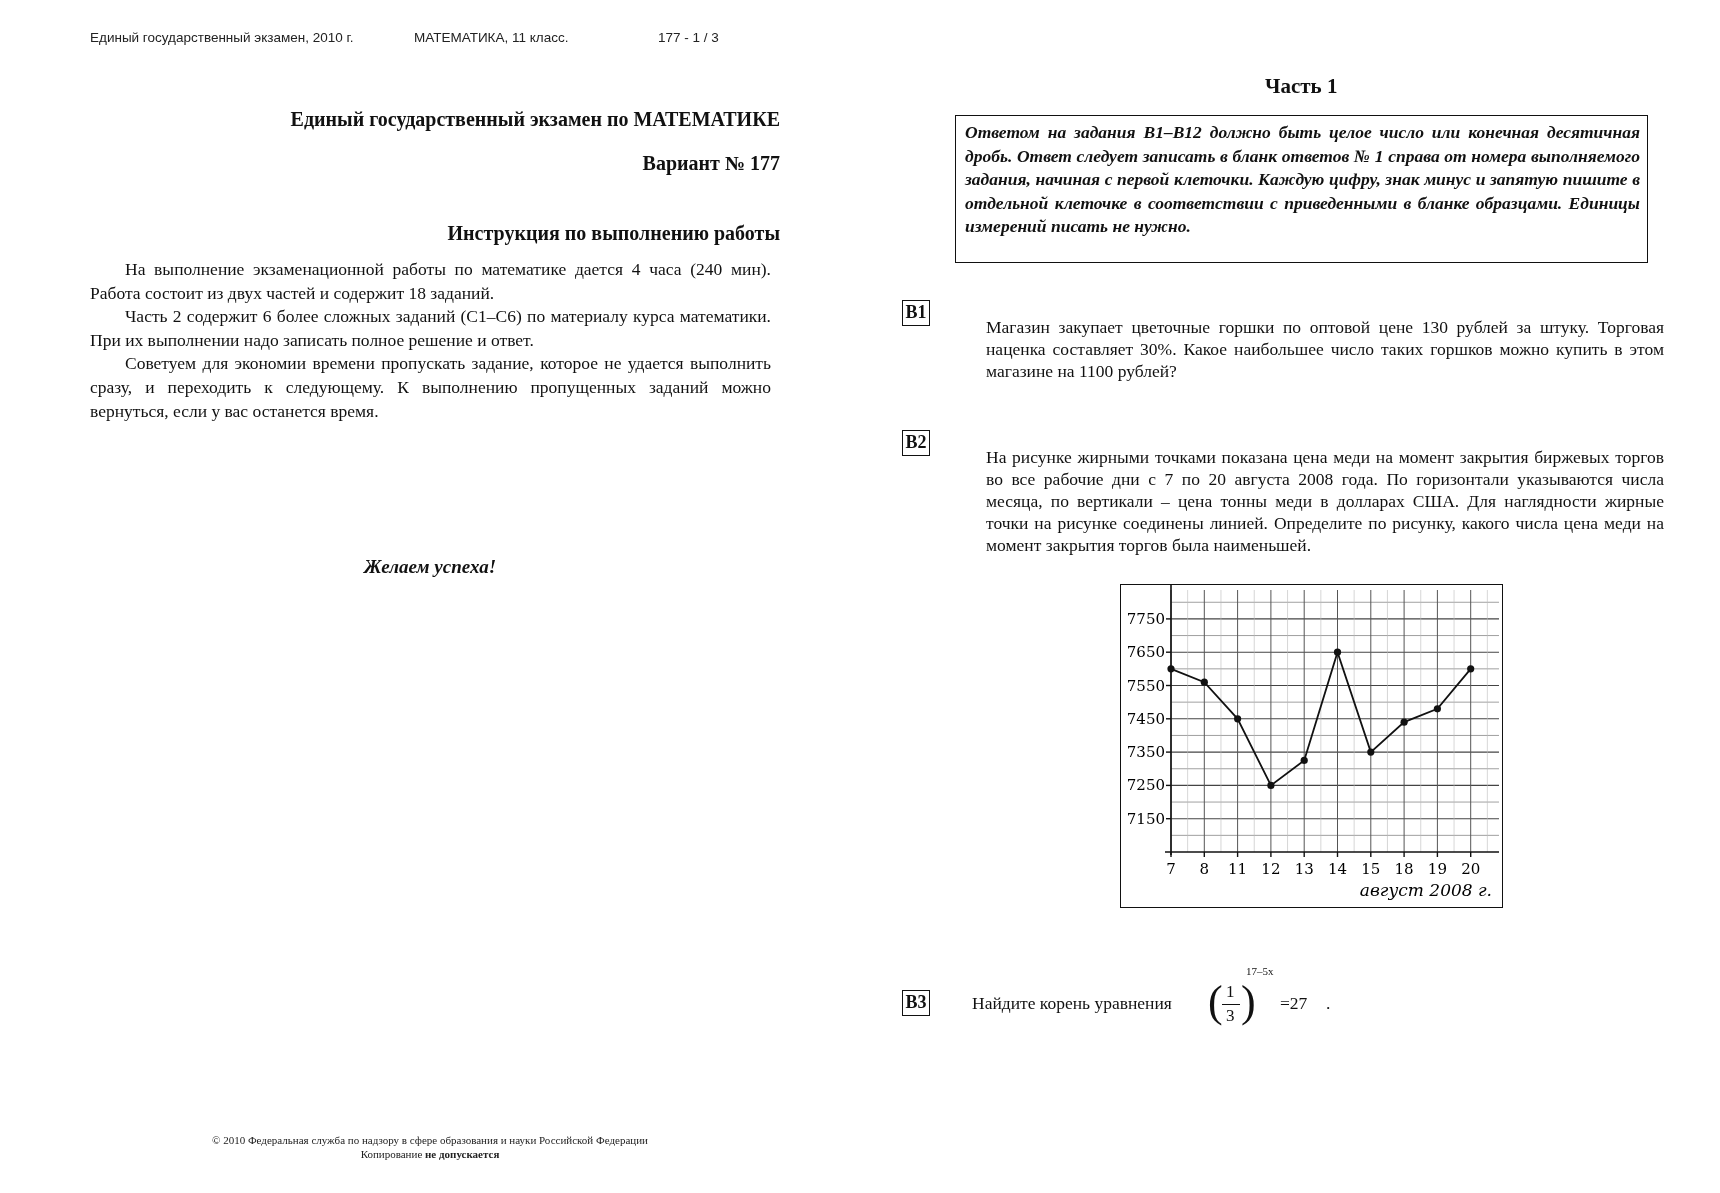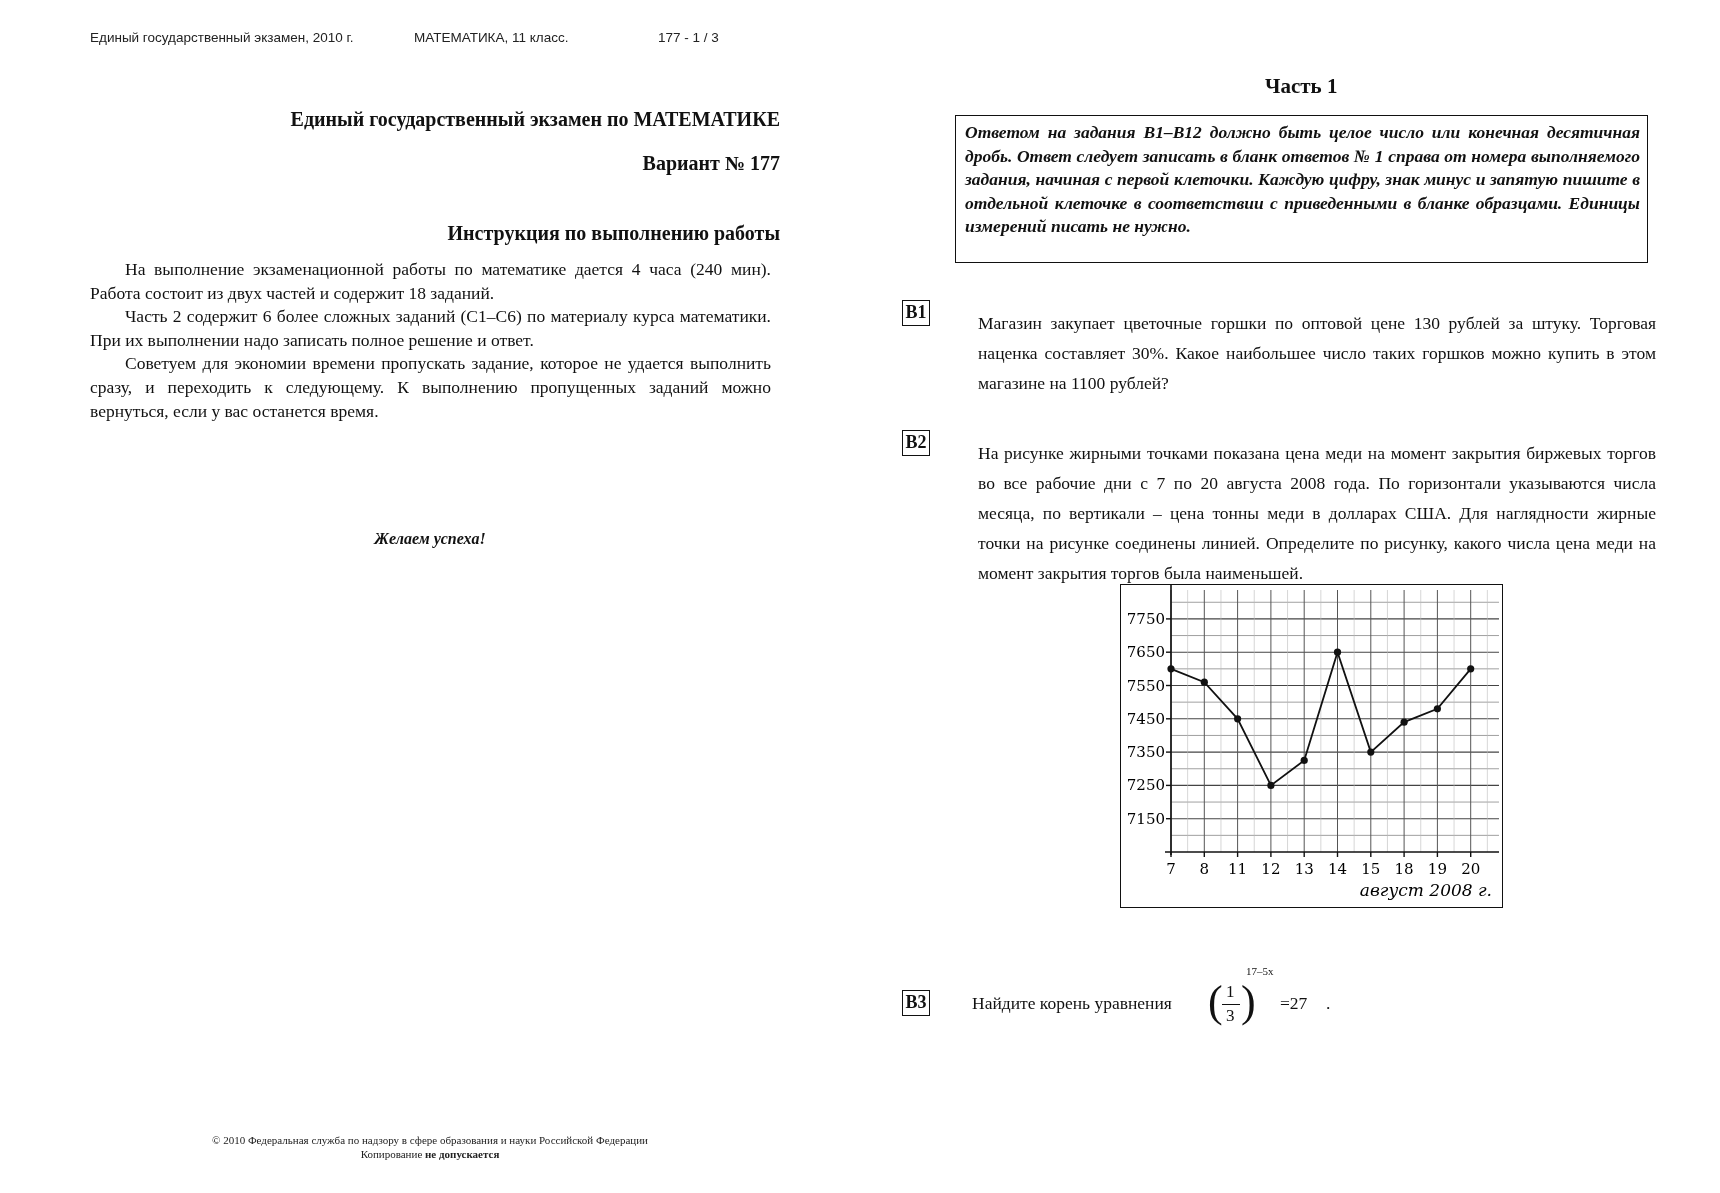--- a/index.html
+++ b/index.html
@@ -2,25 +2,25 @@
 <html><head>
 <meta charset="utf-8">
 <style>
   html, body { margin: 0; padding: 0; background: #ffffff; }
   body { width: 1720px; height: 1193px; position: relative; overflow: hidden; color: #111; font-family: "Liberation Serif", "DejaVu Serif", serif; }
   .abs { position: absolute; }
   .header-text { font-family: "Liberation Sans", "DejaVu Sans", sans-serif; font-size: 13.5px; color: #222; top: 30px; white-space: nowrap; }
   .title { font-weight: bold; font-size: 20px; text-align: right; width: 700px; left: 80px; }
   .para { font-size: 17.5px; line-height: 23.6px; text-align: justify; text-indent: 35px; margin: 0; }
   .left-col { left: 90px; width: 681px; top: 258px; }
-  .wish { font-weight: bold; font-style: italic; font-size: 16px; text-align: center; width: 700px; left: 80px; top: 530px; }
+  .wish { font-weight: bold; font-style: italic; font-size: 19px; text-align: center; width: 700px; left: 80px; top: 556px; }
   .part-title { font-weight: bold; font-size: 21px; left: 1265px; top: 74px; }
   .notice { left: 955px; top: 115px; width: 693px; height: 148px; border: 1.5px solid #111; box-sizing: border-box; padding: 5px 7px 0 9px; font-style: italic; font-weight: bold; font-size: 17.5px; line-height: 23.6px; text-align: justify; }
   .task-label { width: 28px; height: 26px; border: 1.5px solid #111; box-sizing: border-box; font-weight: bold; font-size: 18px; text-align: center; line-height: 23px; left: 902px; }
-  .task-text { left: 970px; width: 678px; font-size: 17.5px; line-height: 30px; text-align: justify; margin: 8px; }
+  .task-text { left: 970px; width: 678px; font-size: 17.5px; line-height: 22px; text-align: justify; margin: 16px; }
   .chart-frame { left: 1120px; top: 584px; width: 383px; height: 324px; border: 1.5px solid #111; box-sizing: border-box; }
   .footer { left: 150px; width: 560px; text-align: center; font-size: 11px; line-height: 14px; top: 1133px; color: #222; }
 </style>
 </head>
 <body>
 
 <div class="abs header-text" style="left:90px;">Единый государственный экзамен, 2010 г.</div>
 <div class="abs header-text" style="left:414px;">МАТЕМАТИКА, 11 класс.</div>
 <div class="abs header-text" style="left:658px;">177 - 1 / 3</div>
 

